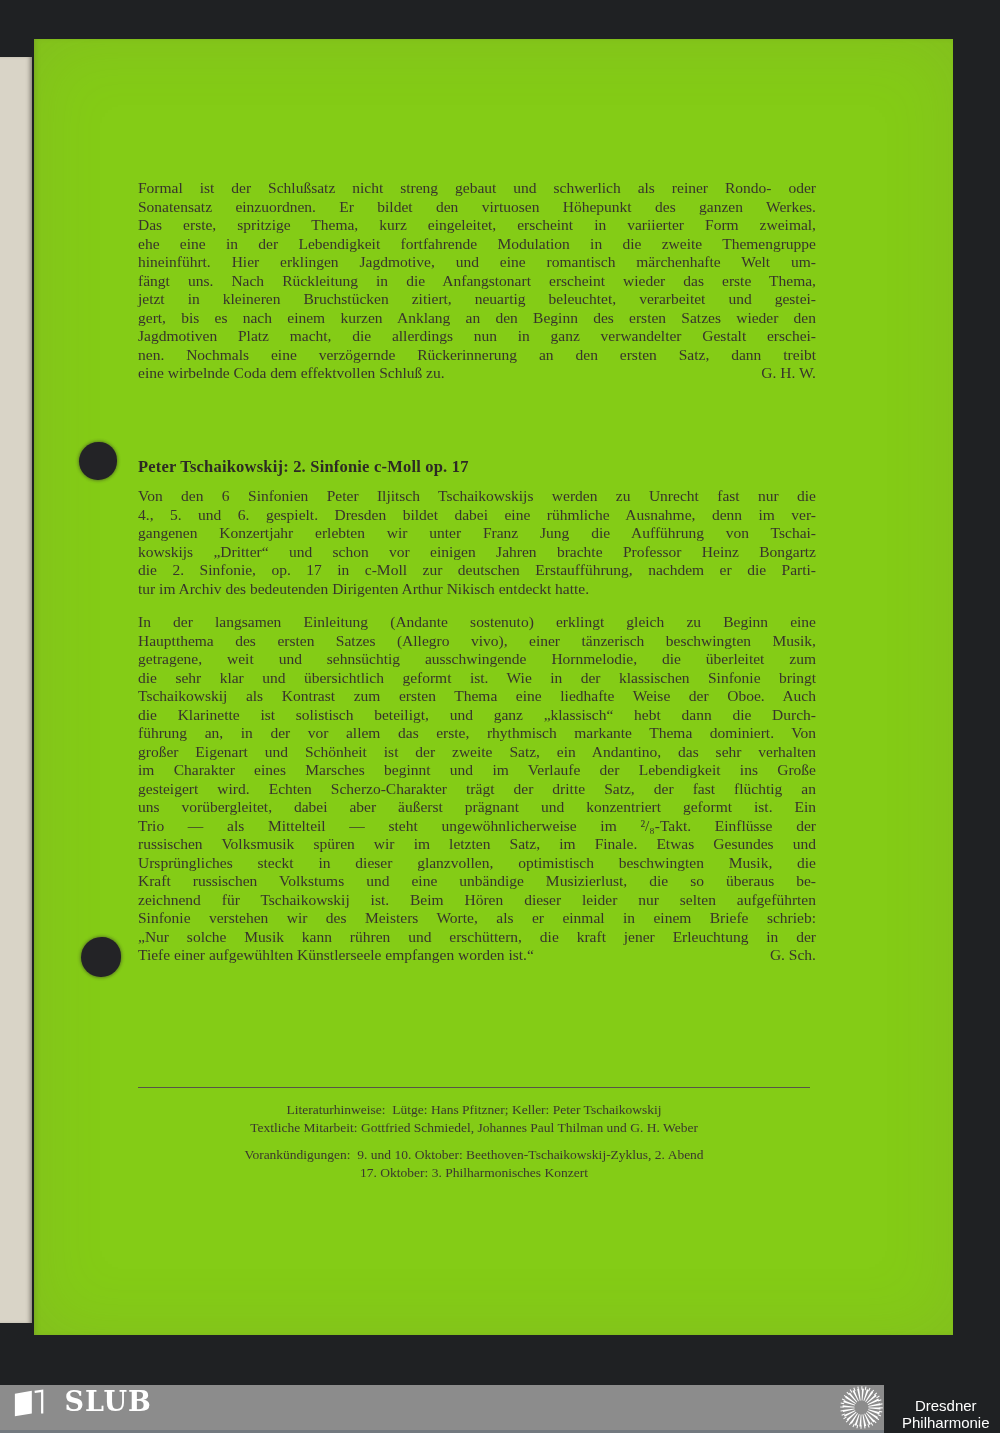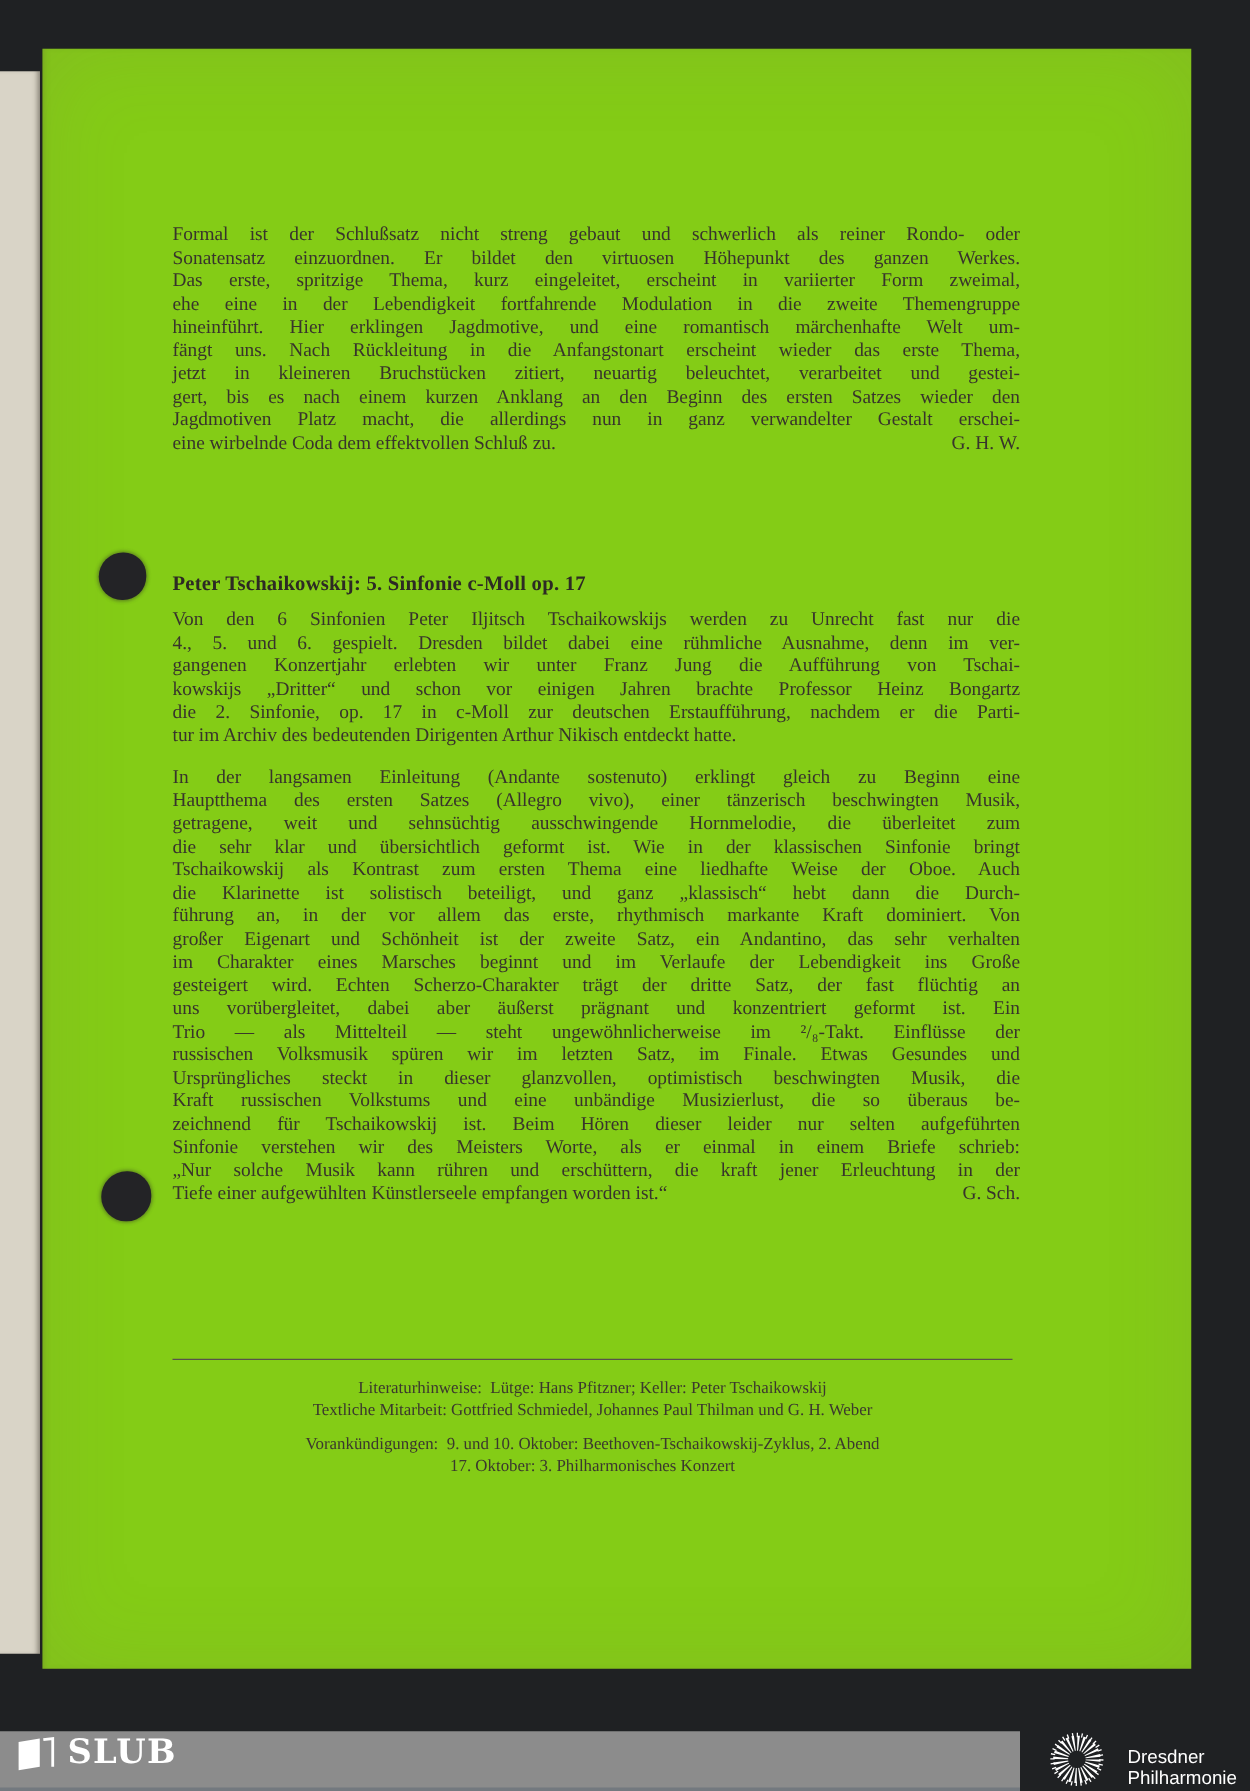--- a/index.html
+++ b/index.html
@@ -42,22 +42,23 @@
     background:#57534a;
   }
   .fnotes{
     position:absolute;left:104px;top:1062px;width:672px;
     text-align:center;color:#3b382e;
   }
   .fnote{font-size:13.5px;line-height:17.5px;white-space:pre-wrap;}
   .fnote.gap{margin-top:10px;}
   
   .footer-bar{
-    position:absolute;left:0;top:1385px;width:816px;height:48px;
+    position:absolute;left:0;top:1385px;width:884px;height:48px;
     background:#8c8c8c;
+    text-align:center;
   }
   .footer-bottom-edge{
     position:absolute;left:0;bottom:0;width:100%;height:3px;background:#73797f;
   }
   .slub{position:absolute;left:13px;top:3px;display:flex;align-items:flex-start;cursor:pointer;}
   .slub-text{margin-left:9px;}
   .slub-name{
     font-family:"DejaVu Serif", serif;font-weight:bold;
     font-size:27px;line-height:27px;color:#ffffff;letter-spacing:1px;
   }
@@ -86,45 +87,46 @@
   <div class="textblock" style="top:140px;">
       <div class="tline">Formal ist der Schlußsatz nicht streng gebaut und schwerlich als reiner Rondo- oder</div>
       <div class="tline">Sonatensatz einzuordnen. Er bildet den virtuosen Höhepunkt des ganzen Werkes.</div>
       <div class="tline">Das erste, spritzige Thema, kurz eingeleitet, erscheint in variierter Form zweimal,</div>
       <div class="tline">ehe eine in der Lebendigkeit fortfahrende Modulation in die zweite Themengruppe</div>
       <div class="tline">hineinführt. Hier erklingen Jagdmotive, und eine romantisch märchenhafte Welt um-</div>
       <div class="tline">fängt uns. Nach Rückleitung in die Anfangstonart erscheint wieder das erste Thema,</div>
       <div class="tline">jetzt in kleineren Bruchstücken zitiert, neuartig beleuchtet, verarbeitet und gestei-</div>
       <div class="tline">gert, bis es nach einem kurzen Anklang an den Beginn des ersten Satzes wieder den</div>
       <div class="tline">Jagdmotiven Platz macht, die allerdings nun in ganz verwandelter Gestalt erschei-</div>
+      <div class="tline">nen. Nochmals eine verzögernde Rückerinnerung an den ersten Satz, dann treibt</div>
       <div class="tline last sigline">
         <span>eine wirbelnde Coda dem effektvollen Schluß zu.</span>
         <span>G. H. W.</span>
       </div>
     </div>
 
-  <div class="heading">Peter Tschaikowskij: 5. Sinfonie c-Moll op. 17</div>
+  <div class="heading">Peter Tschaikowskij: 2. Sinfonie c-Moll op. 17</div>
 
   <div class="textblock" style="top:448px;">
       <div class="tline">Von den 6 Sinfonien Peter Iljitsch Tschaikowskijs werden zu Unrecht fast nur die</div>
       <div class="tline">4., 5. und 6. gespielt. Dresden bildet dabei eine rühmliche Ausnahme, denn im ver-</div>
       <div class="tline">gangenen Konzertjahr erlebten wir unter Franz Jung die Aufführung von Tschai-</div>
       <div class="tline">kowskijs „Dritter“ und schon vor einigen Jahren brachte Professor Heinz Bongartz</div>
       <div class="tline">die 2. Sinfonie, op. 17 in c-Moll zur deutschen Erstaufführung, nachdem er die Parti-</div>
       <div class="tline last">tur im Archiv des bedeutenden Dirigenten Arthur Nikisch entdeckt hatte.</div>
     </div>
 
   <div class="textblock" style="top:574px;">
       <div class="tline">In der langsamen Einleitung (Andante sostenuto) erklingt gleich zu Beginn eine</div>
       <div class="tline">Hauptthema des ersten Satzes (Allegro vivo), einer tänzerisch beschwingten Musik,</div>
       <div class="tline">getragene, weit und sehnsüchtig ausschwingende Hornmelodie, die überleitet zum</div>
       <div class="tline">die sehr klar und übersichtlich geformt ist. Wie in der klassischen Sinfonie bringt</div>
       <div class="tline">Tschaikowskij als Kontrast zum ersten Thema eine liedhafte Weise der Oboe. Auch</div>
       <div class="tline">die Klarinette ist solistisch beteiligt, und ganz „klassisch“ hebt dann die Durch-</div>
-      <div class="tline">führung an, in der vor allem das erste, rhythmisch markante Kraft dominiert. Von</div>
+      <div class="tline">führung an, in der vor allem das erste, rhythmisch markante Thema dominiert. Von</div>
       <div class="tline">großer Eigenart und Schönheit ist der zweite Satz, ein Andantino, das sehr verhalten</div>
       <div class="tline">im Charakter eines Marsches beginnt und im Verlaufe der Lebendigkeit ins Große</div>
       <div class="tline">gesteigert wird. Echten Scherzo-Charakter trägt der dritte Satz, der fast flüchtig an</div>
       <div class="tline">uns vorübergleitet, dabei aber äußerst prägnant und konzentriert geformt ist. Ein</div>
       <div class="tline">Trio — als Mittelteil — steht ungewöhnlicherweise im ²/₈-Takt. Einflüsse der</div>
       <div class="tline">russischen Volksmusik spüren wir im letzten Satz, im Finale. Etwas Gesundes und</div>
       <div class="tline">Ursprüngliches steckt in dieser glanzvollen, optimistisch beschwingten Musik, die</div>
       <div class="tline">Kraft russischen Volkstums und eine unbändige Musizierlust, die so überaus be-</div>
       <div class="tline">zeichnend für Tschaikowskij ist. Beim Hören dieser leider nur selten aufgeführten</div>
       <div class="tline">Sinfonie verstehen wir des Meisters Worte, als er einmal in einem Briefe schrieb:</div>

